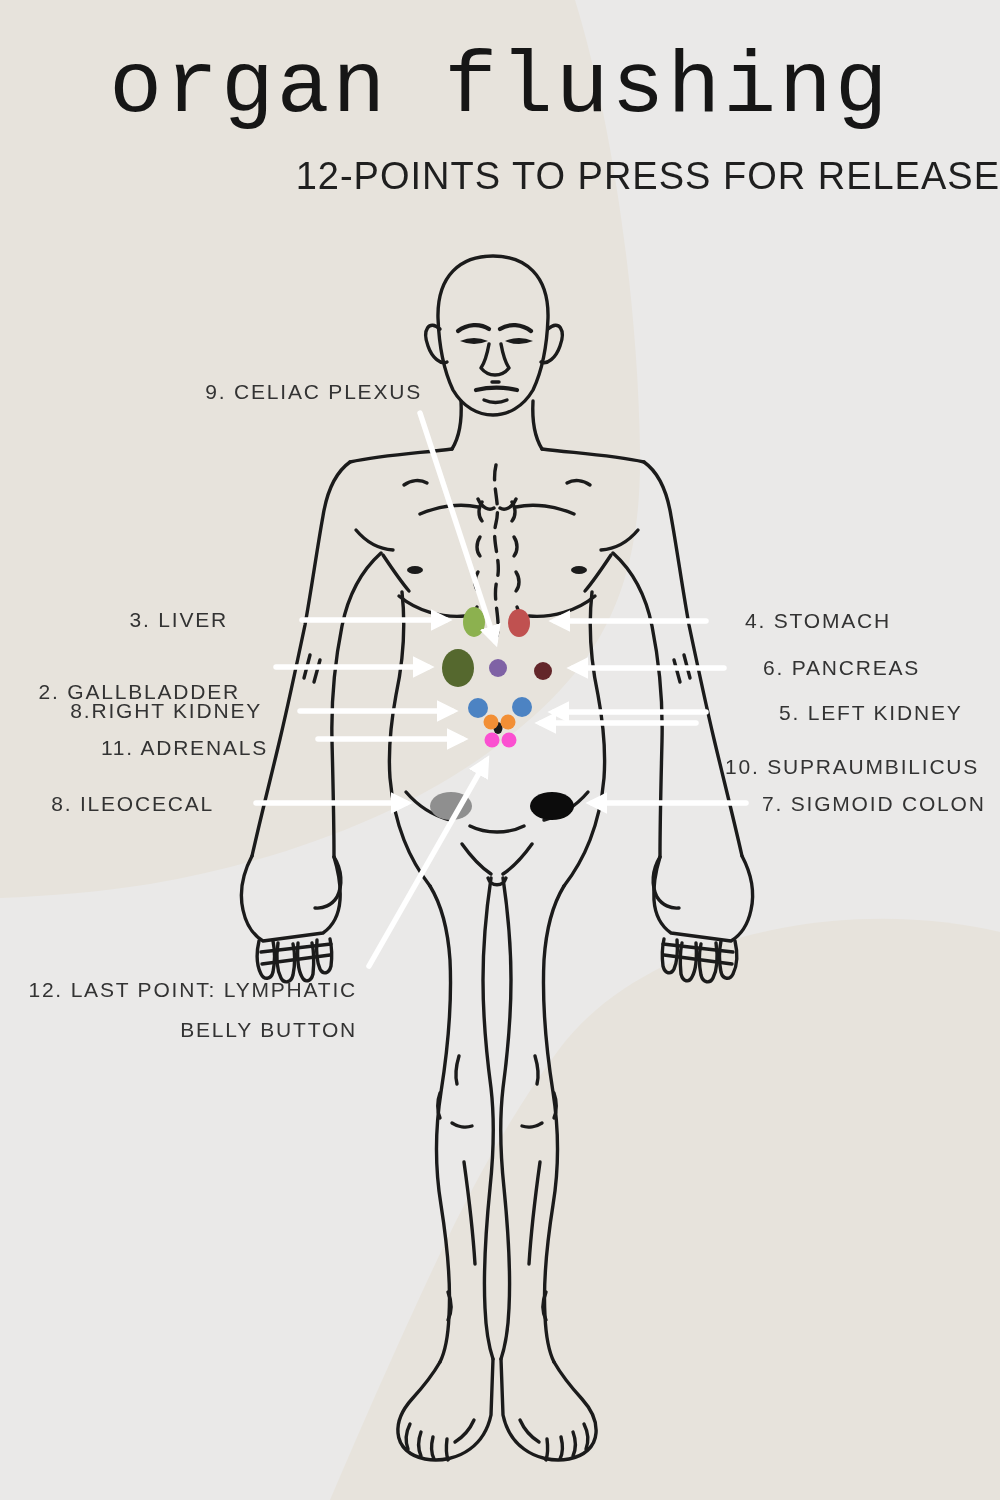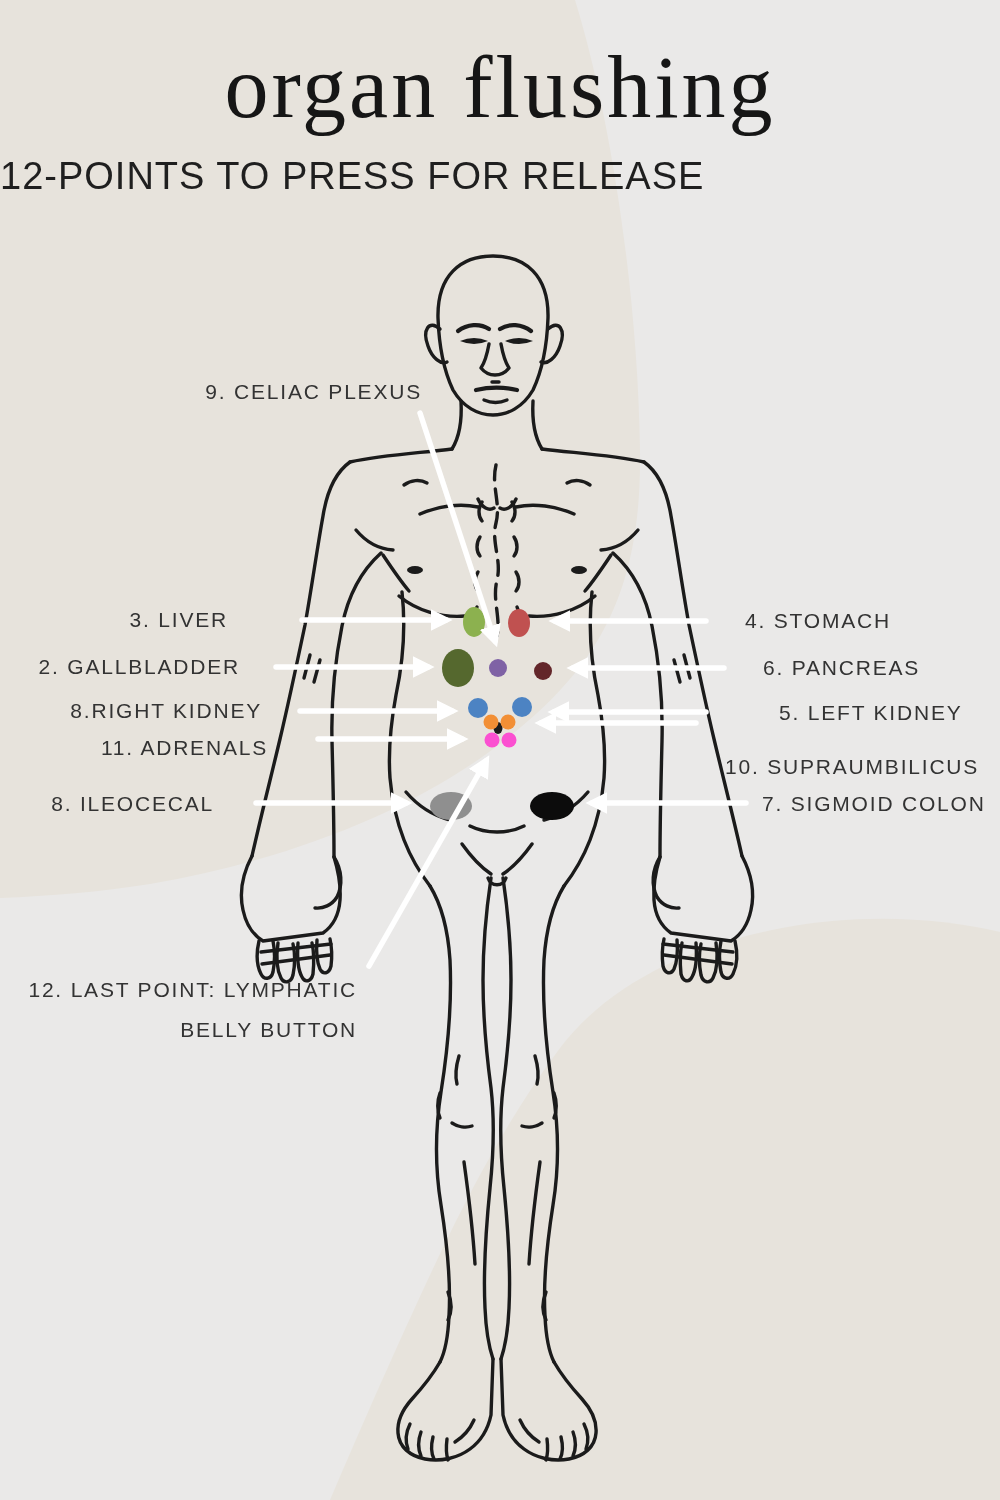--- a/index.html
+++ b/index.html
@@ -8,23 +8,23 @@
     --line:#1b1b1b;
     --label:#333333;
     --arrow:#ffffff;
   }
   html,body{margin:0;padding:0;}
   body{width:1000px;height:1500px;}
   .canvas{position:relative;width:1000px;height:1500px;background:var(--bg-gray);
           overflow:hidden;font-family:"Liberation Sans",sans-serif;}
   .layer{position:absolute;left:0;top:0;width:1000px;height:1500px;}
   .title{position:absolute;top:42px;left:0;right:0;margin:0;text-align:center;
-         font-family:Liberation Serif, serif;font-weight:normal;font-size:88px;
+         font-family:Liberation Mono, monospace;font-weight:normal;font-size:88px;
          line-height:1.05;letter-spacing:3px;color:#161616;}
-  .subtitle{position:absolute;top:155px;left:0;right:0;text-align:left;
+  .subtitle{position:absolute;top:155px;left:0;right:0;text-align:right;
             font-size:38px;letter-spacing:1px;color:#1f1f1f;}
   .plabel{position:absolute;font-size:21px;letter-spacing:1.8px;color:var(--label);
           line-height:28px;white-space:nowrap;}
   .plabel.two-line{line-height:40px;text-align:right;}
   .ln{fill:none;stroke:var(--line);stroke-width:3.4;stroke-linecap:round;stroke-linejoin:round;}
   .ln.thick{stroke-width:4.2;}
   .ln.dash{stroke-dasharray:15 9;}
   .solid{fill:var(--line);stroke:none;}
   .beige{fill:var(--bg-beige);}
   .arrow-shaft{stroke:var(--arrow);stroke-width:5.5;stroke-linecap:round;}
@@ -191,21 +191,21 @@
         <line x1="696" y1="723" x2="541" y2="723" class="arrow-shaft" marker-end="url(#arrowhead)"></line>
         <line x1="318" y1="739" x2="462" y2="739" class="arrow-shaft" marker-end="url(#arrowhead)"></line>
         <line x1="369" y1="966" x2="486" y2="761" class="arrow-shaft" marker-end="url(#arrowhead)"></line>
       </g>
   </svg>
 
   <h1 class="title">organ flushing</h1>
   <div class="subtitle">12-POINTS TO PRESS FOR RELEASE</div>
   <div id="labels">
       <div class="plabel" style="right: 738px; text-align: right; top: 697px;">8.RIGHT KIDNEY</div>
-      <div class="plabel" style="right: 760px; text-align: right; top: 653px;">2. GALLBLADDER</div>
+      <div class="plabel" style="right: 760px; text-align: right; top: 678px;">2. GALLBLADDER</div>
       <div class="plabel" style="right: 772px; text-align: right; top: 606px;">3. LIVER</div>
       <div class="plabel" style="left: 745px; top: 607px;">4. STOMACH</div>
       <div class="plabel" style="left: 745px; top: 699px; margin-left: 34px;">5. LEFT KIDNEY</div>
       <div class="plabel" style="left: 763px; top: 654px;">6. PANCREAS</div>
       <div class="plabel" style="left: 762px; top: 790px;">7. SIGMOID COLON</div>
       <div class="plabel" style="right: 786px; text-align: right; top: 790px;">8. ILEOCECAL</div>
       <div class="plabel" style="right: 578px; text-align: right; top: 378px;">9. CELIAC PLEXUS</div>
       <div class="plabel" style="left: 725px; top: 738px; margin-top: 15px;">10. SUPRAUMBILICUS</div>
       <div class="plabel" style="right: 732px; text-align: right; top: 734px;">11. ADRENALS</div>
       <div class="plabel two-line" style="right: 643px; top: 970px;">

